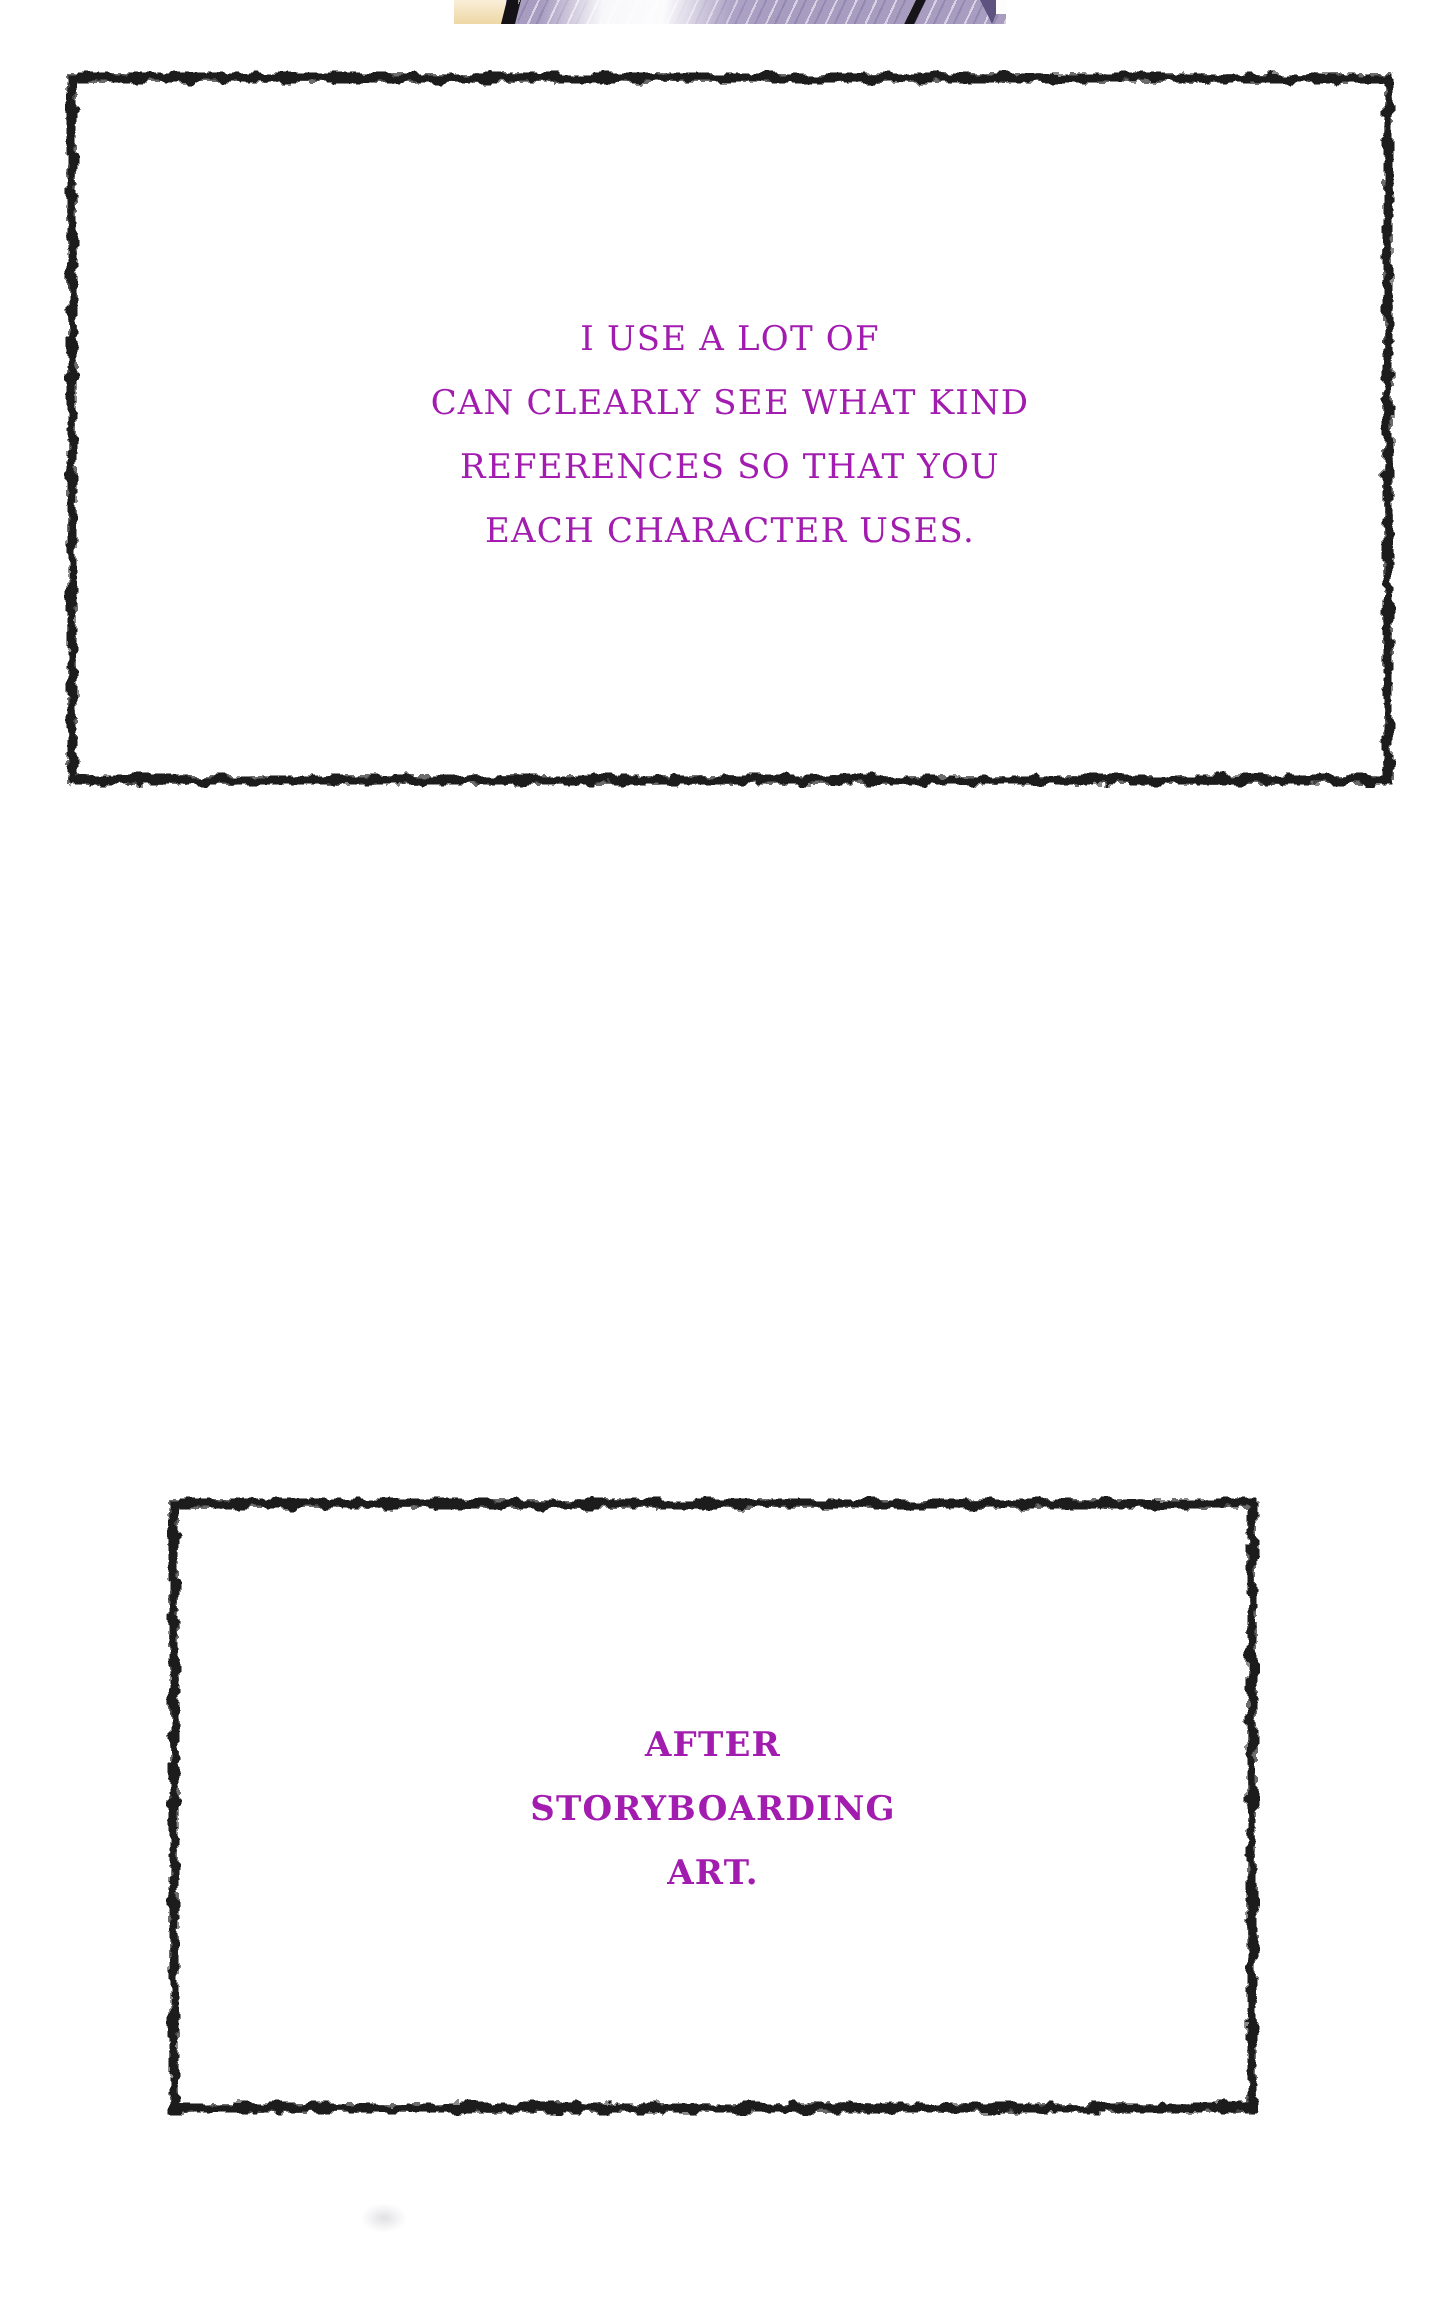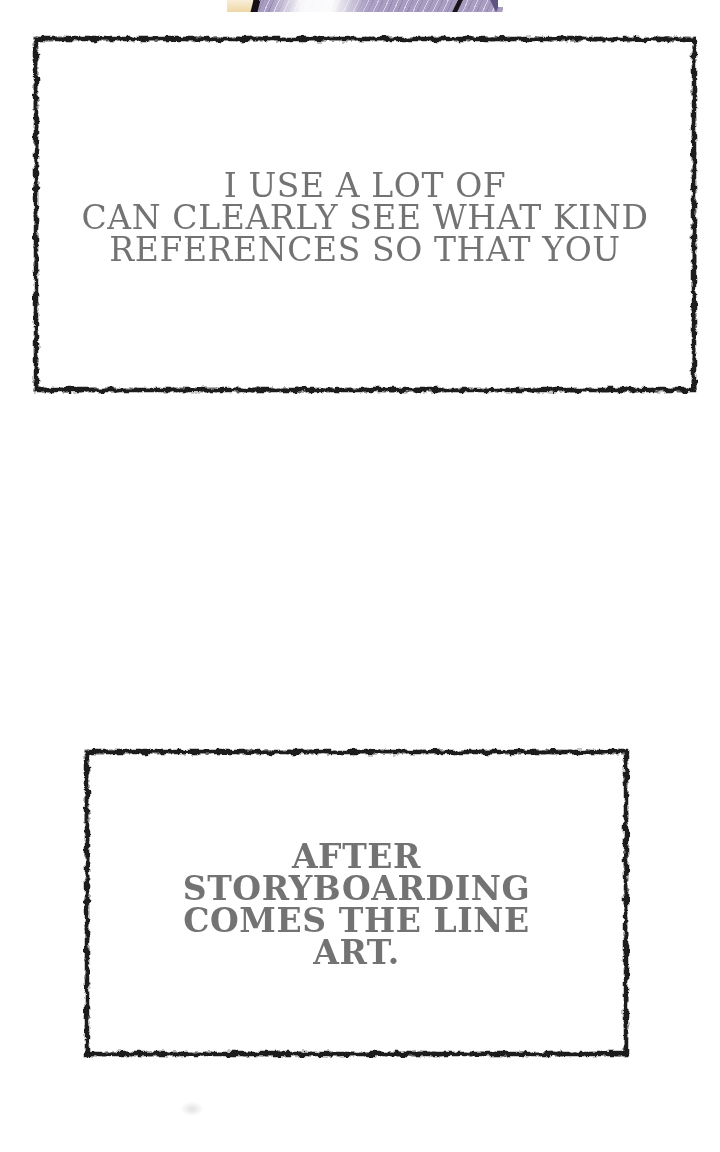--- a/index.html
+++ b/index.html
@@ -86,22 +86,22 @@
     display: block;
   }
   .caption-text {
     position: absolute;
     inset: 0;
     display: flex;
     flex-direction: column;
     justify-content: center;
     align-items: center;
     text-align: center;
-    color: #737373;
-    font-size: 33px;
+    color: #a21caf;
+    font-size: 17px;
     line-height: 32px;
     letter-spacing: 0.6px;
   }
   .box1 { left: 32px; top: 35px; width: 666px; height: 359px; }
   .box1 .caption-text { padding-top: 6px; }
   .box2 { left: 83px; top: 748px; width: 547px; height: 310px; }
   .box2 .caption-text { padding-top: 4px; font-weight: bold; }
 
   
   .smudge {
@@ -141,31 +141,31 @@
           <feDisplacementMap in="SourceGraphic" in2="n2" scale="6" xChannelSelector="R" yChannelSelector="G"></feDisplacementMap>
         </filter>
       </defs>
       <rect x="4" y="4" width="658" height="351" fill="none" stroke="#1c1c1c" stroke-width="4.5" filter="url(#rough1)"></rect>
       <rect x="4" y="4" width="658" height="351" fill="none" stroke="#1c1c1c" stroke-opacity="0.65" stroke-width="3" filter="url(#rough2)"></rect>
     </svg>
     <div class="caption-text">
       <div>I USE A LOT OF</div>
       <div>CAN CLEARLY SEE WHAT KIND</div>
       <div>REFERENCES SO THAT YOU</div>
+      <div>EACH CHARACTER USES.</div>
     </div>
   </section>
 
   <section class="caption-box box2">
     <svg class="border-svg" viewBox="0 0 547 310" preserveAspectRatio="none" aria-hidden="true">
       <rect x="4" y="4" width="539" height="302" fill="none" stroke="#1c1c1c" stroke-width="4.5" filter="url(#rough1)"></rect>
       <rect x="4" y="4" width="539" height="302" fill="none" stroke="#1c1c1c" stroke-opacity="0.65" stroke-width="3" filter="url(#rough2)"></rect>
     </svg>
     <div class="caption-text">
       <div>AFTER</div>
       <div>STORYBOARDING</div>
-      <div>COMES THE LINE</div>
       <div>ART.</div>
     </div>
   </section>
 
   <div class="smudge"></div>
 
 </div>
 
 </body></html>

